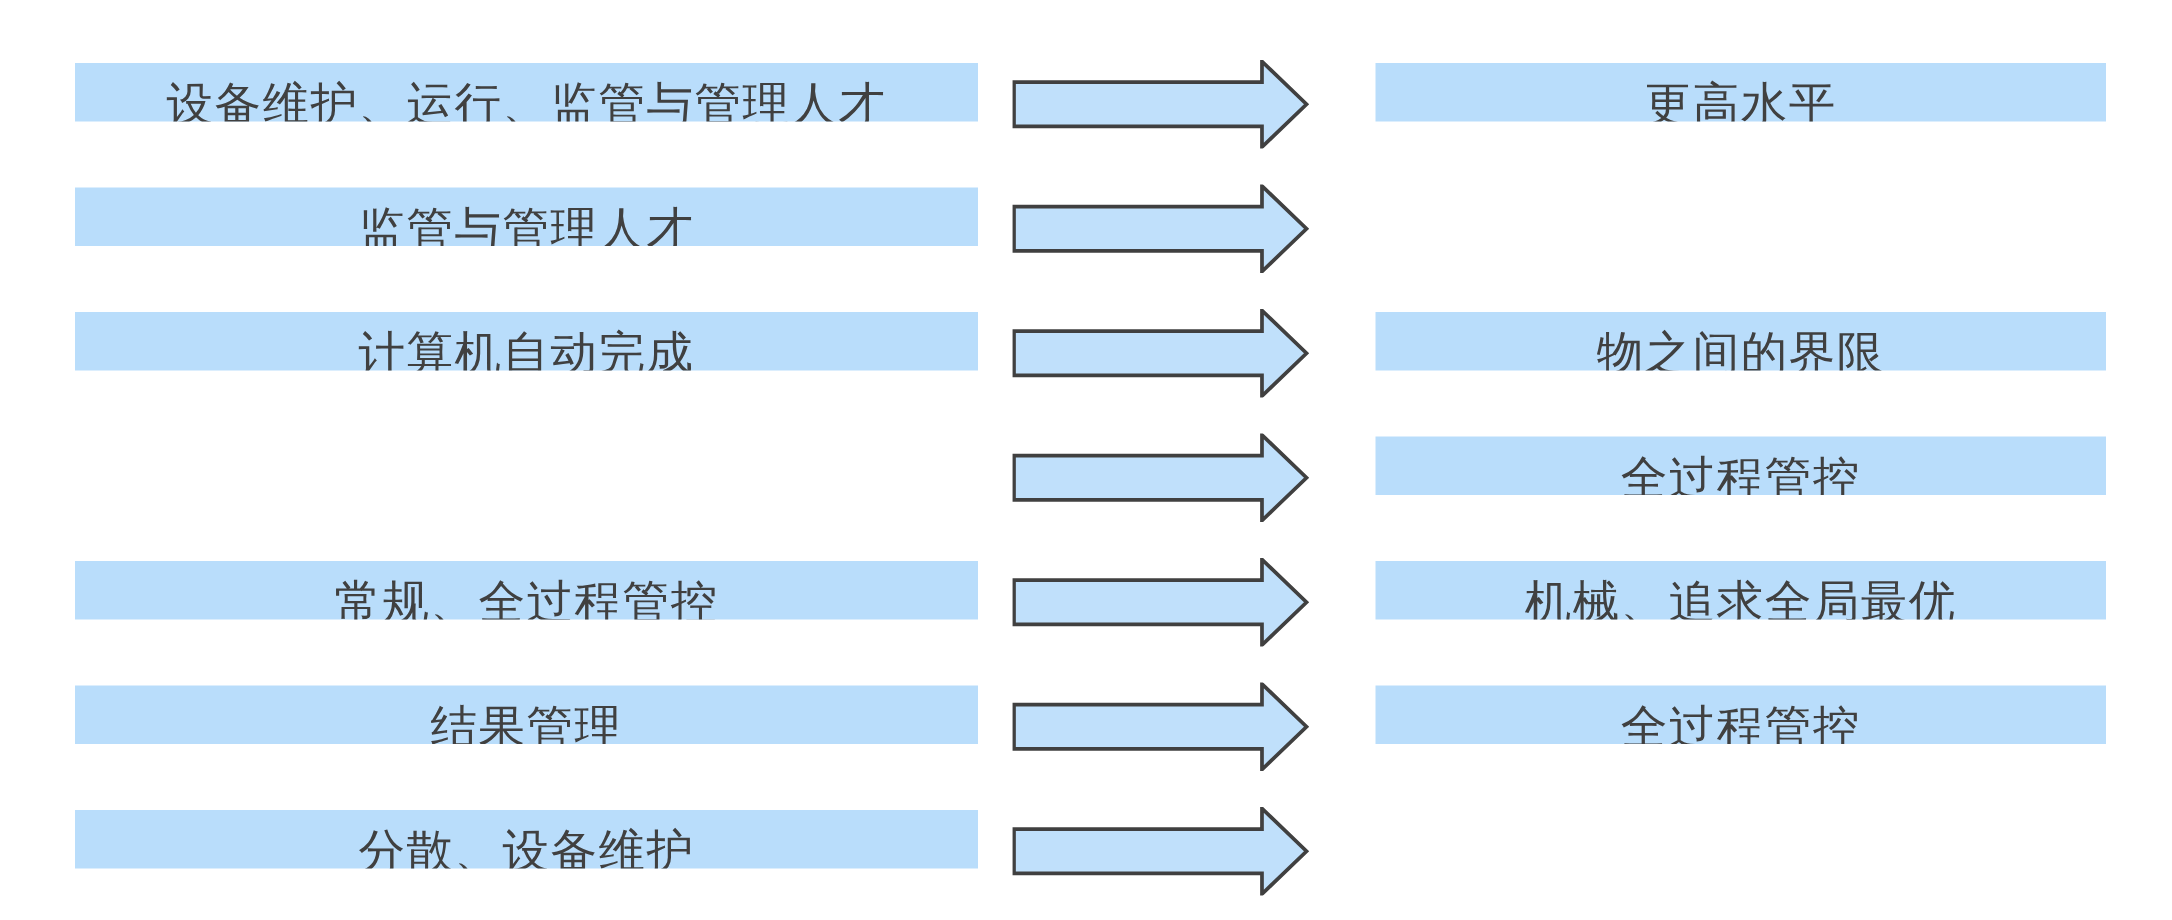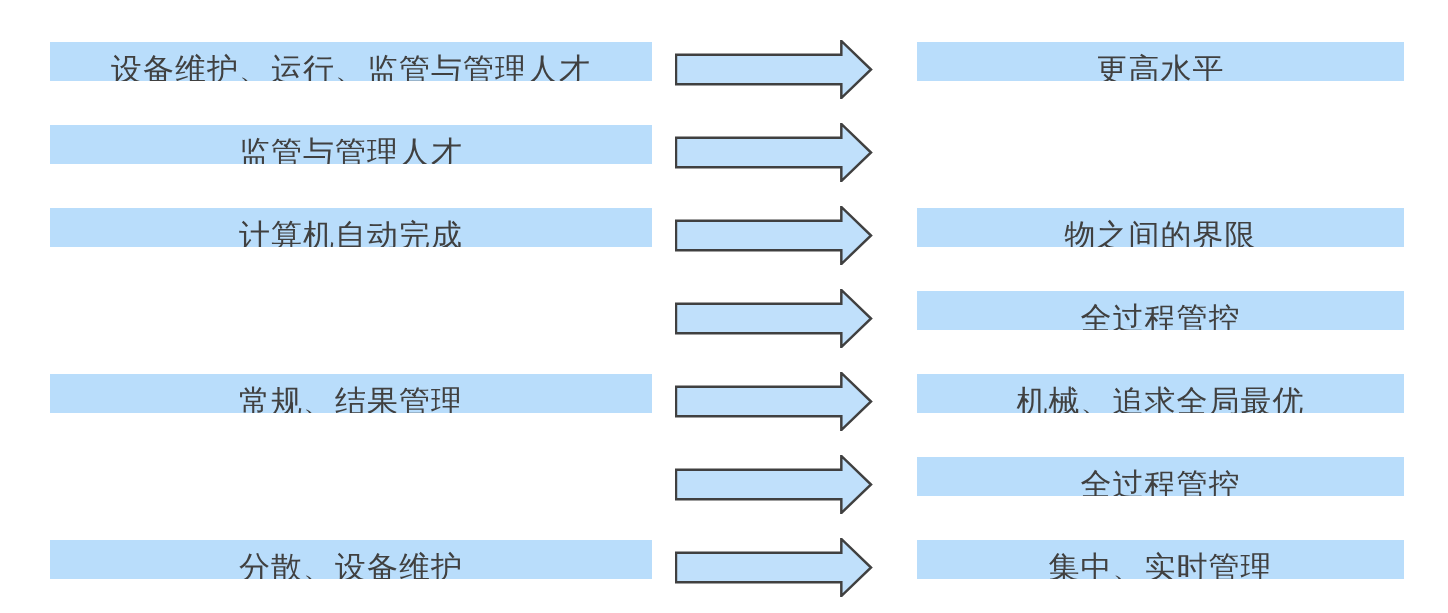--- a/index.html
+++ b/index.html
@@ -86,36 +86,36 @@
     </div>
 
     <div class="row">
       <svg class="arrow" viewBox="0 0 200 60" preserveAspectRatio="none">
         <polygon class="arrow-shape" points="1,15 168,15 168,1 198,30 168,59 168,45 1,45" stroke-width="2.5" fill="#C0E0FB" stroke="#404040"></polygon>
       </svg>
       <div class="box right">全过程管控</div>
     </div>
 
     <div class="row">
-      <div class="box left">常规、结果管理</div>
+      <div class="box left">常规、全过程管控</div>
       <svg class="arrow" viewBox="0 0 200 60" preserveAspectRatio="none">
         <polygon class="arrow-shape" points="1,15 168,15 168,1 198,30 168,59 168,45 1,45" stroke-width="2.5" fill="#C0E0FB" stroke="#404040"></polygon>
       </svg>
       <div class="box right">机械、追求全局最优</div>
     </div>
 
     <div class="row">
+      <div class="box left">结果管理</div>
       <svg class="arrow" viewBox="0 0 200 60" preserveAspectRatio="none">
         <polygon class="arrow-shape" points="1,15 168,15 168,1 198,30 168,59 168,45 1,45" stroke-width="2.5" fill="#C0E0FB" stroke="#404040"></polygon>
       </svg>
       <div class="box right">全过程管控</div>
     </div>
 
     <div class="row">
       <div class="box left">分散、设备维护</div>
       <svg class="arrow" viewBox="0 0 200 60" preserveAspectRatio="none">
         <polygon class="arrow-shape" points="1,15 168,15 168,1 198,30 168,59 168,45 1,45" stroke-width="2.5" fill="#C0E0FB" stroke="#404040"></polygon>
       </svg>
-      <div class="box right">集中、实时管理</div>
     </div>
 
   </div>
 </div>
 
 </body></html>

